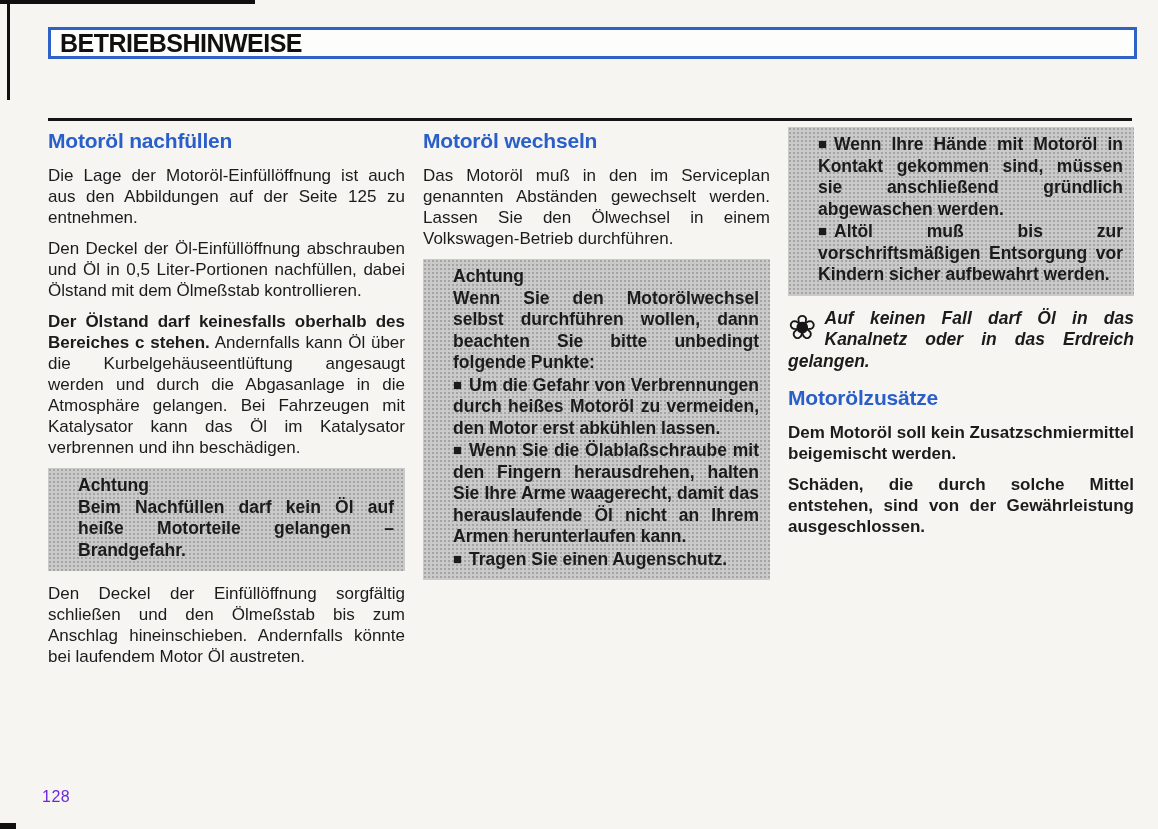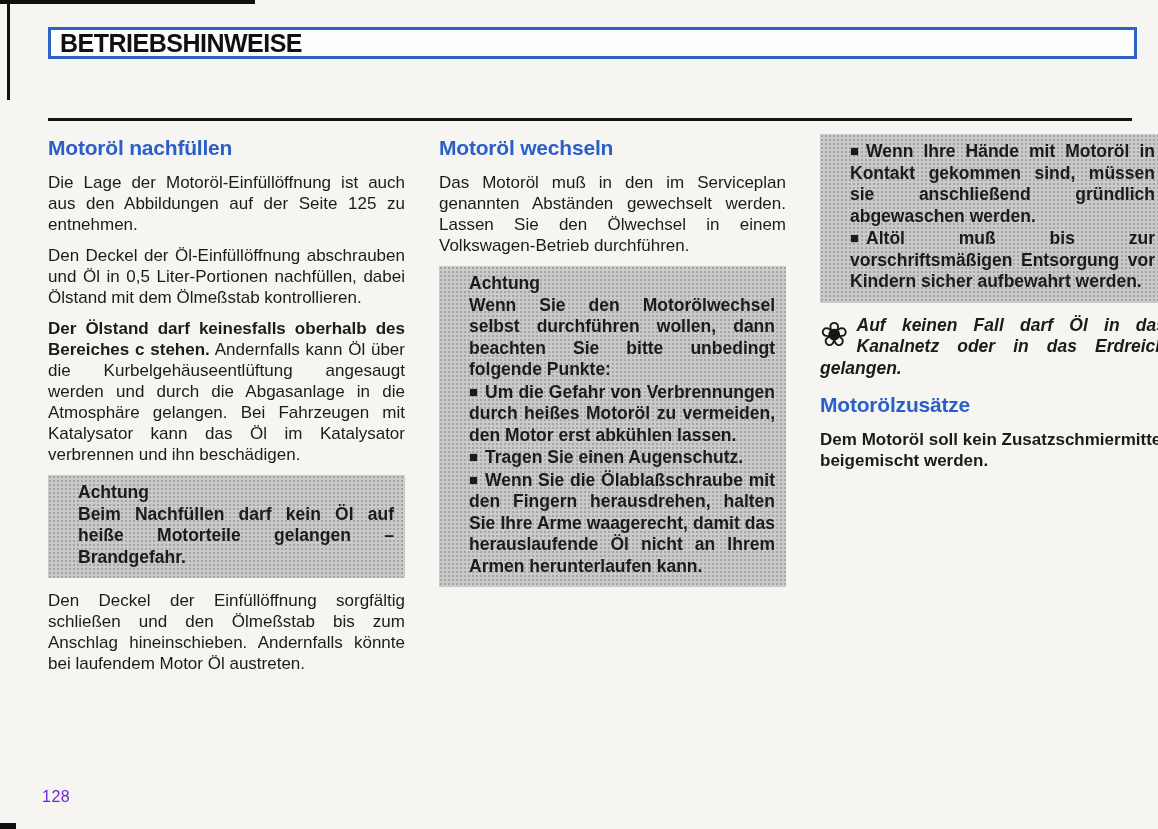--- a/index.html
+++ b/index.html
@@ -32,22 +32,22 @@
     font-size:25px;font-weight:bold;letter-spacing:-0.5px;
     color:#101010;padding-left:9px;line-height:1;
   }
 
   .rule{
     position:absolute;left:48px;top:118px;width:1084px;height:3px;background:#151515;
   }
 
   
   .columns{
-    position:absolute;left:48px;top:134px;width:1094px;
-    display:grid;grid-template-columns:357px 347px 346px;column-gap:34px;
+    position:absolute;left:48px;top:127px;width:1094px;
+    display:grid;grid-template-columns:357px 347px 346px;column-gap:18px;
   }
   h2.blue{
     color:var(--heading-blue);
     font-size:21px;font-weight:bold;
     margin:2px 0 12px 0;letter-spacing:-0.2px;
   }
   p.body{
     font-size:17px;line-height:21px;text-align:justify;
     margin:0 0 10px 0;
   }
@@ -118,37 +118,38 @@
       <p class="body">Den Deckel der Einfüllöffnung sorgfältig schließen und den Ölmeßstab bis zum Anschlag hineinschieben. Andernfalls könnte bei laufendem Motor Öl austreten.</p>
     </section>
 
     <section class="col col2">
       <h2 class="blue">Motoröl wechseln</h2>
       <p class="body">Das Motoröl muß in den im Serviceplan genannten Abständen gewechselt werden. Lassen Sie den Ölwechsel in einem Volkswagen-Betrieb durchführen.</p>
       <div class="warning-box">
         <span class="wb-title">Achtung</span>
         <p>Wenn Sie den Motorölwechsel selbst durchführen wollen, dann beachten Sie bitte unbedingt folgende Punkte:</p>
         <p><span class="bullet">■</span><span>Um die Gefahr von Verbrennungen durch heißes Motoröl zu vermeiden, den Motor erst abkühlen lassen.</span></p>
+        <p><span class="bullet">■</span><span>Wenn Sie die Ölablaßschraube mit den Fingern herausdrehen, halten Sie Ihre Arme waagerecht, damit das herauslaufende Öl nicht an Ihrem Armen herunterlaufen kann.</span></p>
         <p><span class="bullet">■</span><span>Tragen Sie einen Augenschutz.</span></p>
-        <p><span class="bullet">■</span><span>Wenn Sie die Ölablaßschraube mit den Fingern herausdrehen, halten Sie Ihre Arme waagerecht, damit das herauslaufende Öl nicht an Ihrem Armen herunterlaufen kann.</span></p>
       </div>
     </section>
 
     <section class="col col3">
       <div class="warning-box">
         <p><span class="bullet">■</span><span>Wenn Ihre Hände mit Motoröl in Kontakt gekommen sind, müssen sie anschließend gründlich abgewaschen werden.</span></p>
         <p><span class="bullet">■</span><span>Altöl muß bis zur vorschriftsmäßigen Entsorgung vor Kindern sicher aufbewahrt werden.</span></p>
       </div>
 
       <div class="eco-note">
         <span class="flower">❀</span>
         <p>Auf keinen Fall darf Öl in das Kanalnetz oder in das Erdreich gelangen.</p>
       </div>
 
       <h2 class="blue">Motorölzusätze</h2>
       <p class="body bold">Dem Motoröl soll kein Zusatzschmiermittel beigemischt werden.</p>
+      <p class="body bold">Schäden, die durch solche Mittel entstehen, sind von der Gewährleistung ausgeschlossen.</p>
     </section>
 
   </main>
 
   <span class="page-number">128</span>
 
 </div>
 
 </body></html>

